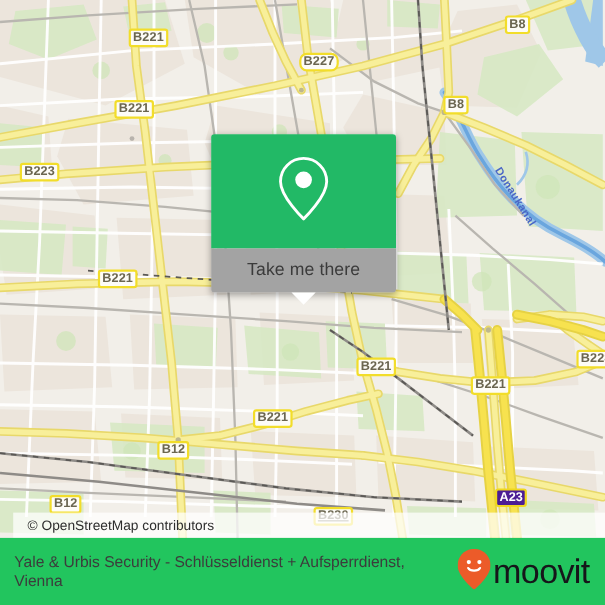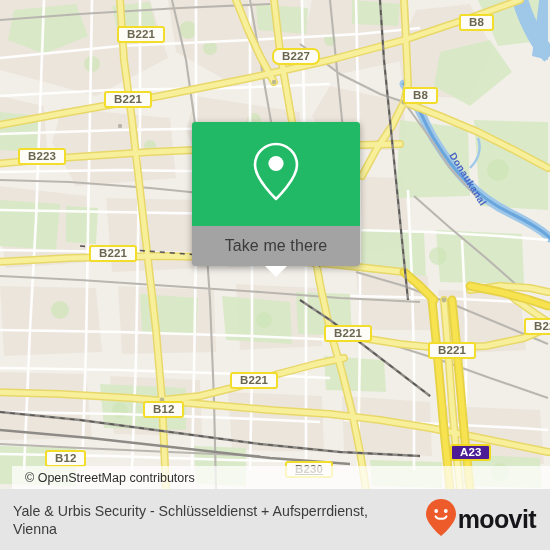--- a/index.html
+++ b/index.html
@@ -41,21 +41,21 @@
   }
 
   
   .shield {
     position: absolute;
     box-sizing: border-box;
     display: flex;
     align-items: center;
     justify-content: center;
     height: 17px;
-    padding: 0 8px;
+    padding: 0 2px;
     border-radius: 3px;
     font-size: 11.5px;
     font-weight: bold;
     letter-spacing: .1px;
     line-height: 1;
     white-space: nowrap;
   }
   .shield.b {
     background: #fdfcf7;
     border: 2px solid #f2dd2a;
@@ -138,21 +138,21 @@
     color: #2e2e2e;
   }
 
   
   #infobar {
     position: absolute;
     left: 0;
     top: 489px;
     width: 550px;
     height: 61px;
-    background: #e5e5e5;
+    background: #22c55e;
     display: flex;
     align-items: center;
     justify-content: space-between;
   }
   #infobar-title {
     padding-left: 13px;
     padding-right: 8px;
     font-size: 14.2px;
     line-height: 18px;
     color: #3c3c3c;
@@ -160,22 +160,22 @@
   }
   #logo {
     display: flex;
     align-items: center;
     padding-right: 14px;
   }
   #logo-pin {
     margin-right: 2px;
   }
   #logo-word {
-    font-size: 25px;
-    font-weight: bold;
+    font-size: 31px;
+    font-weight: normal;
     color: #16161a;
     letter-spacing: -.6px;
     line-height: 31px;
   }
 </style>
 </head>
 <body>
 
 <div id="page">
 

